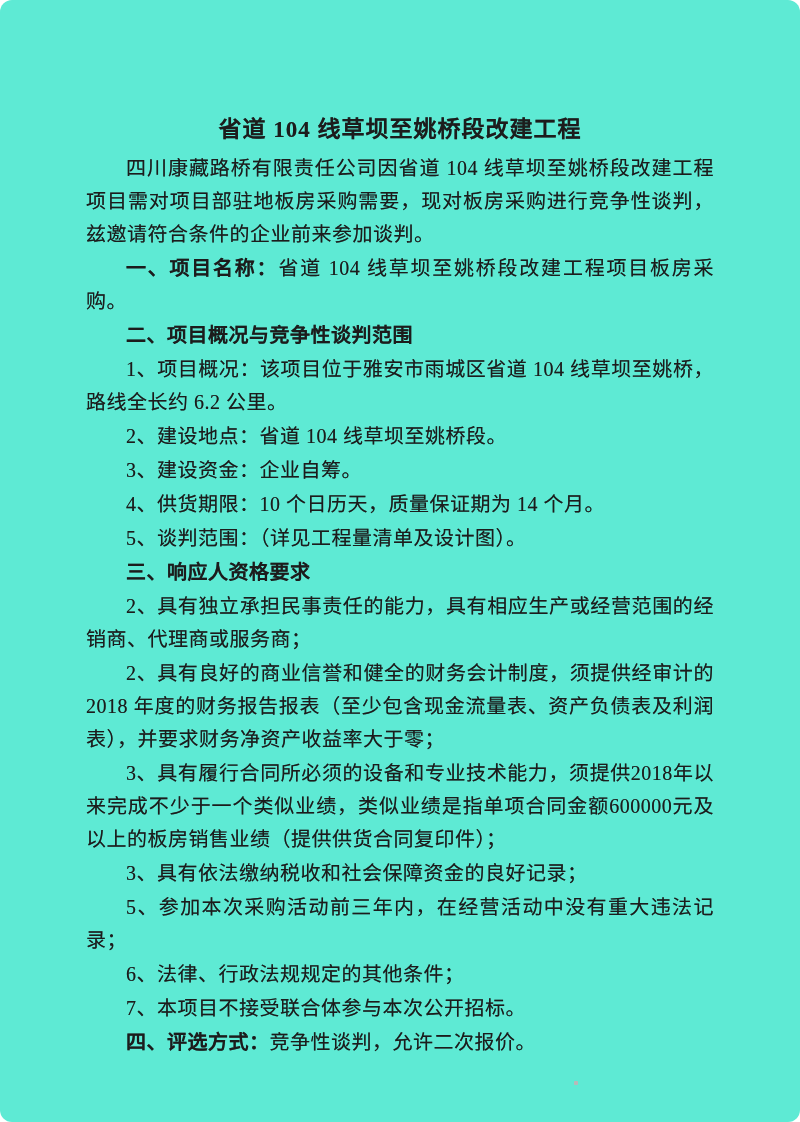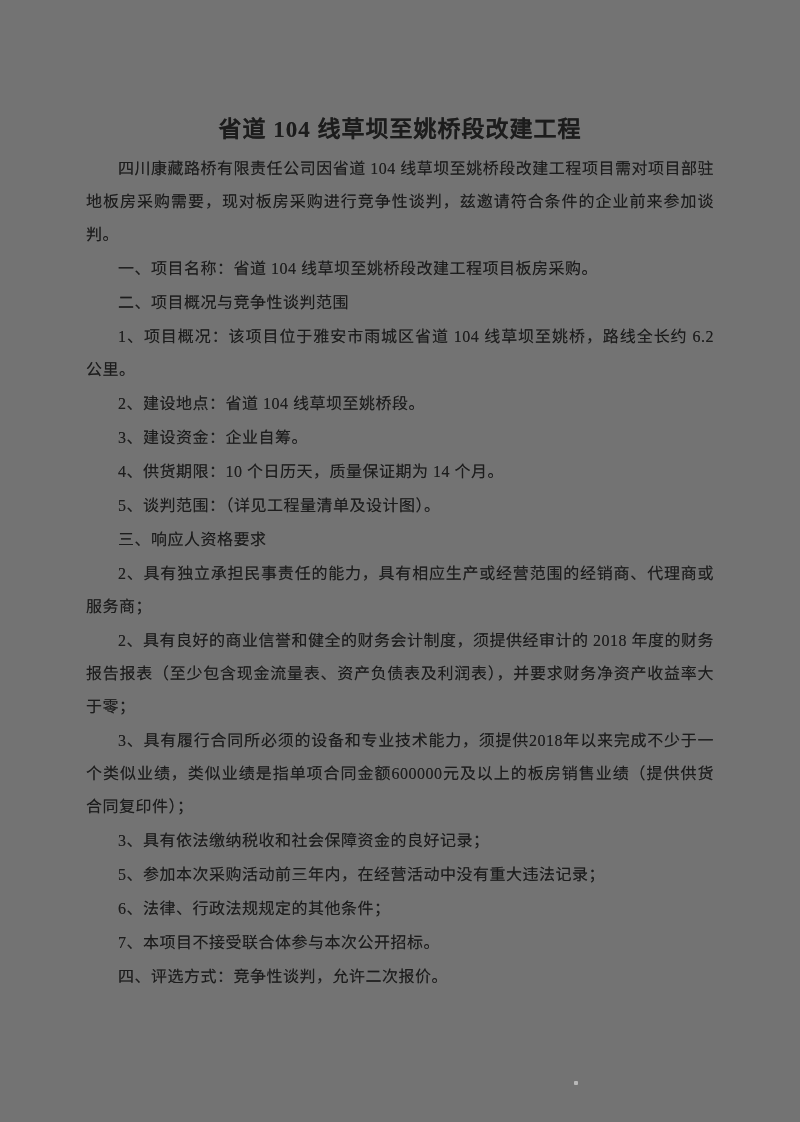--- a/index.html
+++ b/index.html
@@ -4,24 +4,25 @@
 <style>
   html, body {
     margin: 0;
     padding: 0;
     background: #ffffff;
   }
   .page {
     position: relative;
     width: 800px;
     height: 1122px;
-    background: #737373;
+    background: #5eead4;
     overflow: hidden;
     font-family: "Liberation Serif", "DejaVu Serif", serif;
     color: #1c1c1c;
+    border-radius: 12px;
   }
   .content {
     position: absolute;
     left: 86px;
     top: 109px;
     width: 628px;
     text-shadow: 0 0 0.5px rgba(25,25,25,0.55);
   }
   .title {
     margin: 0;
@@ -29,29 +30,29 @@
     font-weight: 700;
     line-height: 41px;
     text-align: center;
     letter-spacing: 1px;
   }
   .body {
     margin-top: 2px;
   }
   .body p {
     margin: 0 0 1px 0;
-    font-size: 16px;
+    font-size: 20px;
     line-height: 33px;
     text-align: justify;
     text-justify: inter-ideograph;
     text-indent: 2em;
     letter-spacing: 0.5px;
   }
   .body p b.lbl {
-    font-weight: 400;
+    font-weight: 700;
   }
   .speck {
     position: absolute;
     left: 574px;
     top: 1081px;
     width: 4px;
     height: 4px;
     background: #b8b8b8;
     border-radius: 1px;
   }

